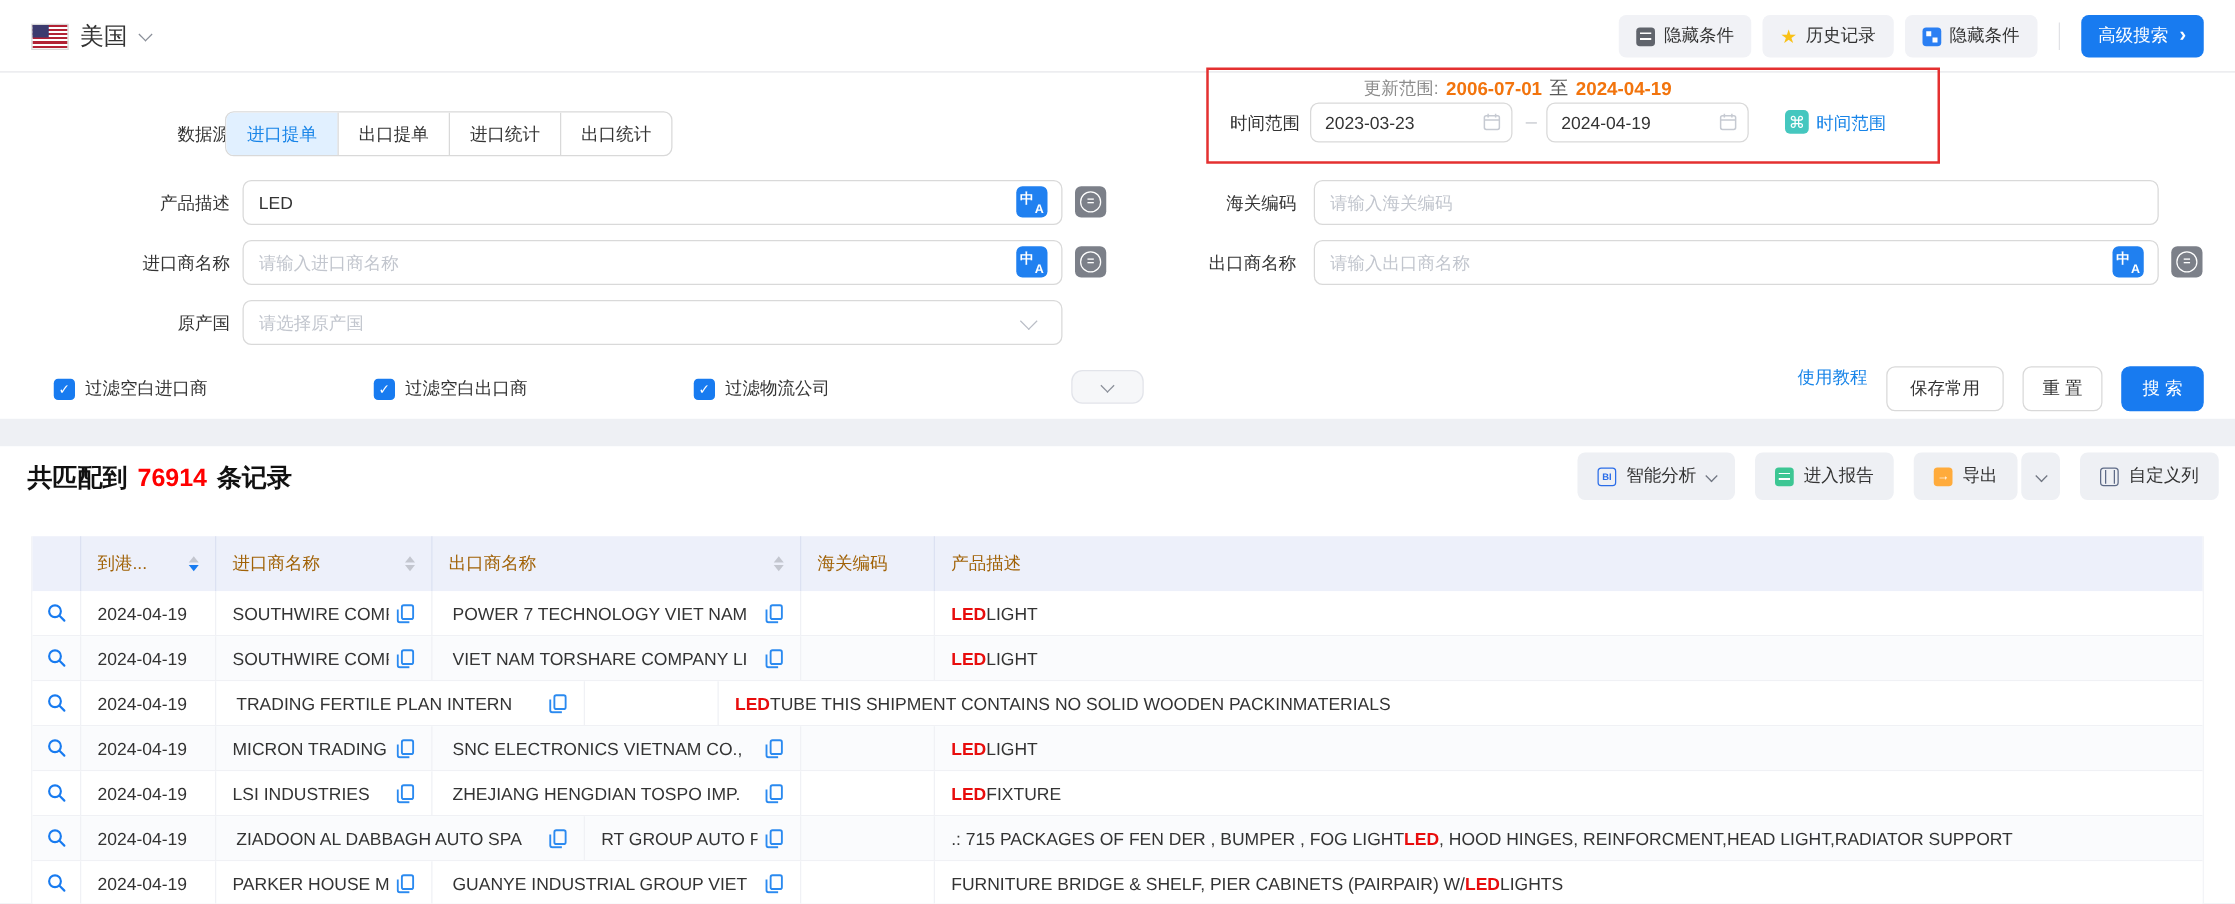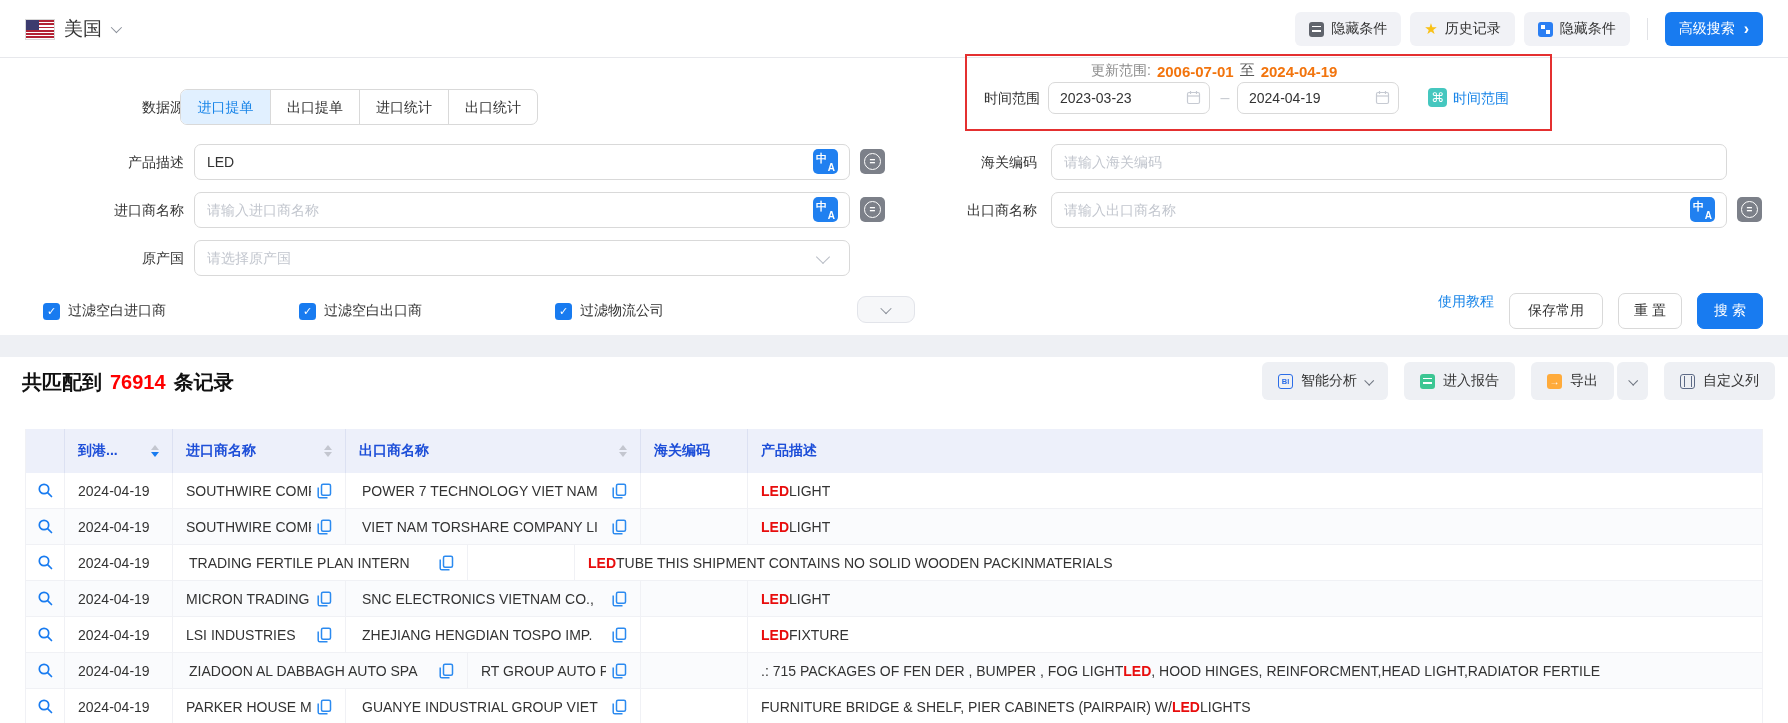--- a/index.html
+++ b/index.html
@@ -86,21 +86,21 @@
   .icon-report { width:15px; height:15px; border-radius:3px; background:#3cc693; position:relative; }
   .icon-report::after { content:""; position:absolute; left:3px; right:3px; top:4px; height:8px; background:repeating-linear-gradient(#fff 0 1.5px,transparent 1.5px 4.2px); }
   .icon-export { width:15px; height:15px; border-radius:3px; background:#ffab3b; position:relative; }
   .icon-export::after { content:"→"; position:absolute; inset:0; display:flex; align-items:center; justify-content:center; color:#fff; font-size:10px; font-weight:700; }
   .icon-cols { width:15px; height:15px; border:1.6px solid #5d6a86; border-radius:3px; position:relative; }
   .icon-cols::after { content:""; position:absolute; left:3px; top:1px; bottom:1px; width:6px; border-left:1.4px solid #5d6a86; border-right:1.4px solid #5d6a86; }
   .chev-sm { width:7px; height:7px; border-right:1.6px solid #6f7580; border-bottom:1.6px solid #6f7580; transform:rotate(45deg) translateY(-1px); }
 
   .table { position:absolute; left:25px; top:72px; width:1738px; border:1px solid #f0f1f5; border-top:none; }
   .thead { display:flex; height:44px; background:#edf0fa; }
-  .th { display:flex; align-items:center; padding:18px 13px; font-size:14px; font-weight:700; color:#1d4ed8; border-right:1px solid #dce1f2; }
+  .th { display:flex; align-items:center; padding:18px 13px; font-size:14px; font-weight:400; color:#a16207; border-right:1px solid #dce1f2; }
   .th:last-child { border-right:none; }
   .c0 { width:39px; } .c1 { width:108px; } .c2 { width:173px; } .c3 { width:295px; } .c4 { width:107px; } .c5 { flex:1; }
   .sorter { display:flex; flex-direction:column; gap:2px; margin-left:auto; }
   .caret-up { width:0; height:0; border-left:4.5px solid transparent; border-right:4.5px solid transparent; border-bottom:5.5px solid #c3c6cf; }
   .caret-down { width:0; height:0; border-left:4.5px solid transparent; border-right:4.5px solid transparent; border-top:5.5px solid #c3c6cf; }
   .caret-down.active { border-top-color:#187bf0; }
   .tr { display:flex; height:36px; background:#fff; border-bottom:1px solid #f0f1f5; }
   .tr.alt { background:#fafbfd; }
   .td { display:flex; align-items:center; padding:0 13px; font-size:14px; color:#333; border-right:1px solid #f0f1f5; overflow:hidden; white-space:nowrap; }
   .td:last-child { border-right:none; }
@@ -474,21 +474,21 @@
                 <svg width="15" height="16" viewBox="0 0 15 16" fill="none" stroke="#2b8af0" stroke-width="1.5">
                   <rect x="4.5" y="1.2" width="9" height="11" rx="1.5"></rect>
                   <path d="M10.5,14.8 L2.8,14.8 C1.9,14.8 1.2,14.1 1.2,13.2 L1.2,4.5"></path>
                 </svg>
               </span>
             </div>
             <div class="td c4"></div>
             <div class="td c5">
               <span>.: 715 PACKAGES OF FEN DER , BUMPER , FOG LIGHT </span>
               <span class="hl">LED</span>
-              <span>, HOOD HINGES, REINFORCMENT,HEAD LIGHT,RADIATOR FERTILE</span>
+              <span>, HOOD HINGES, REINFORCMENT,HEAD LIGHT,RADIATOR SUPPORT</span>
             </div>
           </div>
           <div class="tr">
             <div class="td c0">
               <span style="display:flex">
                 <svg width="17" height="17" viewBox="0 0 17 17" fill="none" stroke="#187bf0" stroke-width="1.7">
                   <circle cx="7" cy="7" r="4.7"></circle>
                   <line x1="10.6" y1="10.6" x2="14.5" y2="14.5" stroke-linecap="round"></line>
                 </svg>
               </span>

